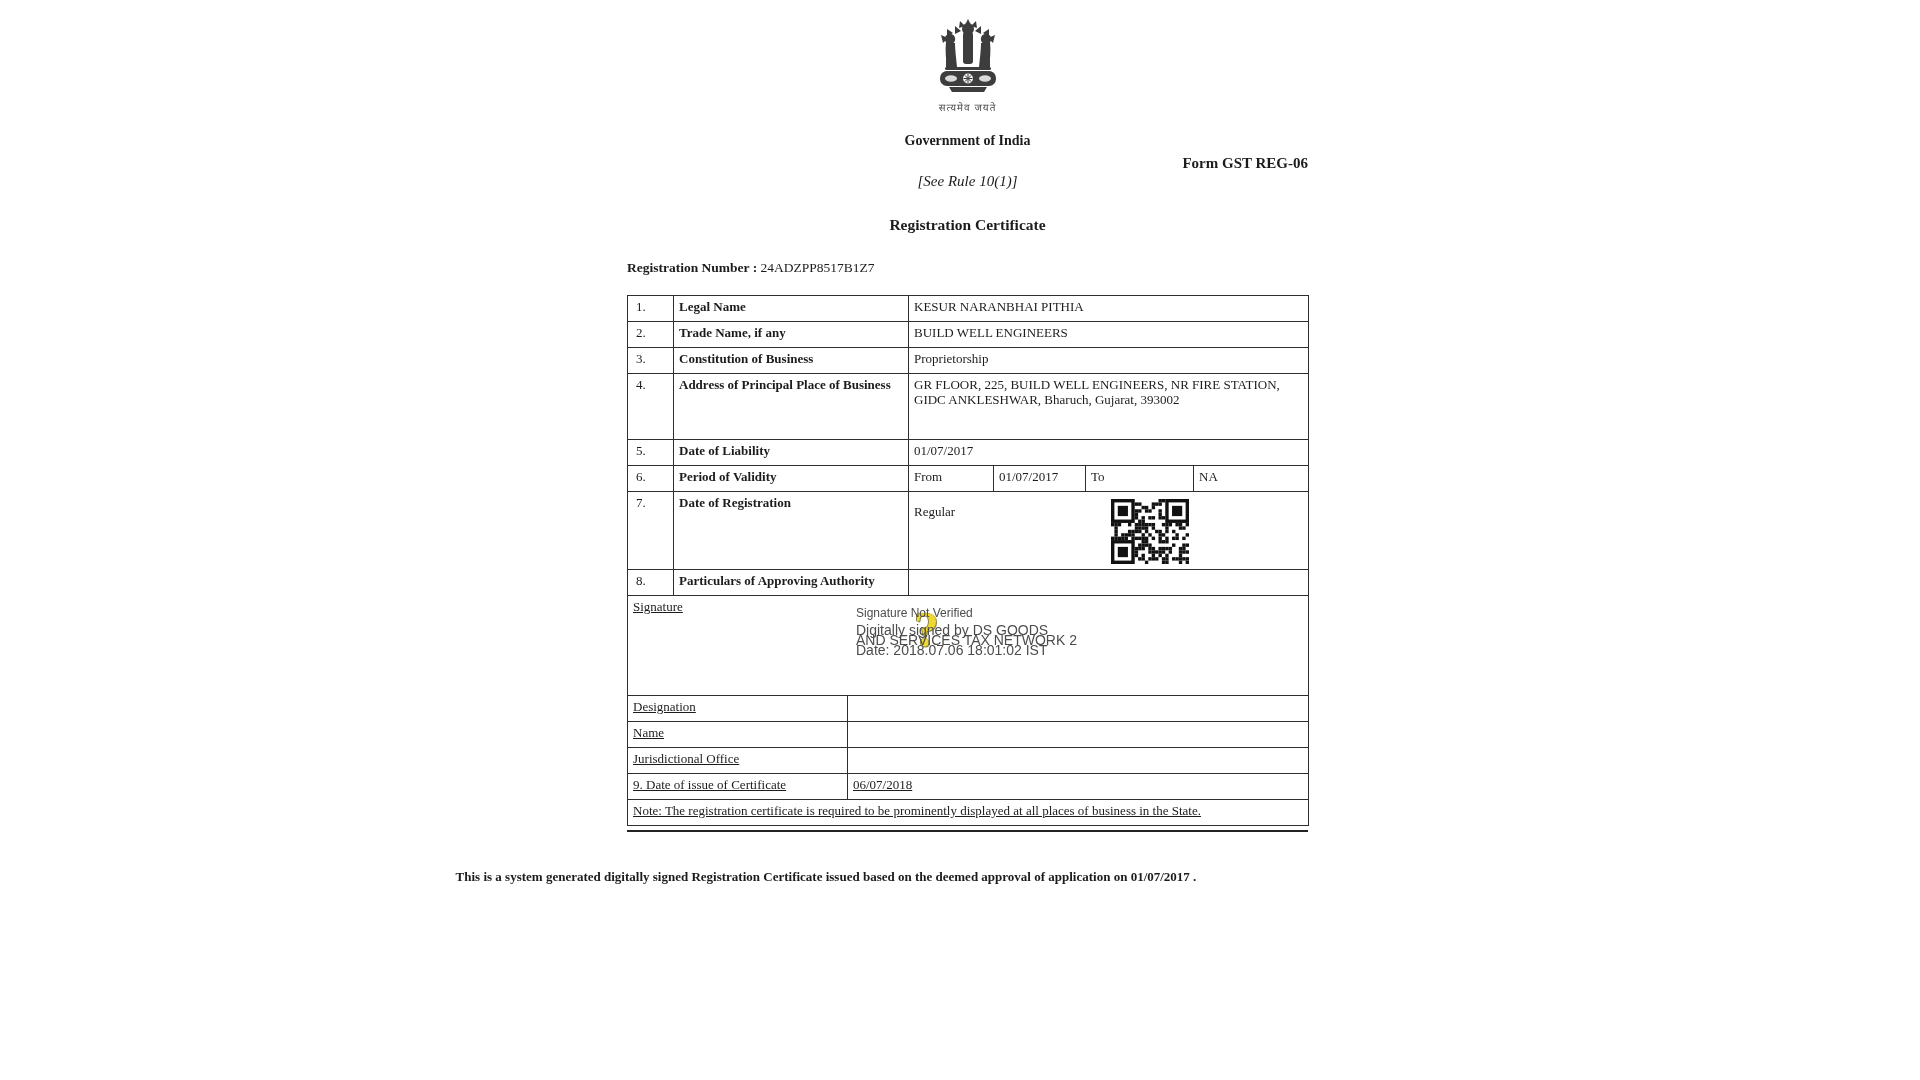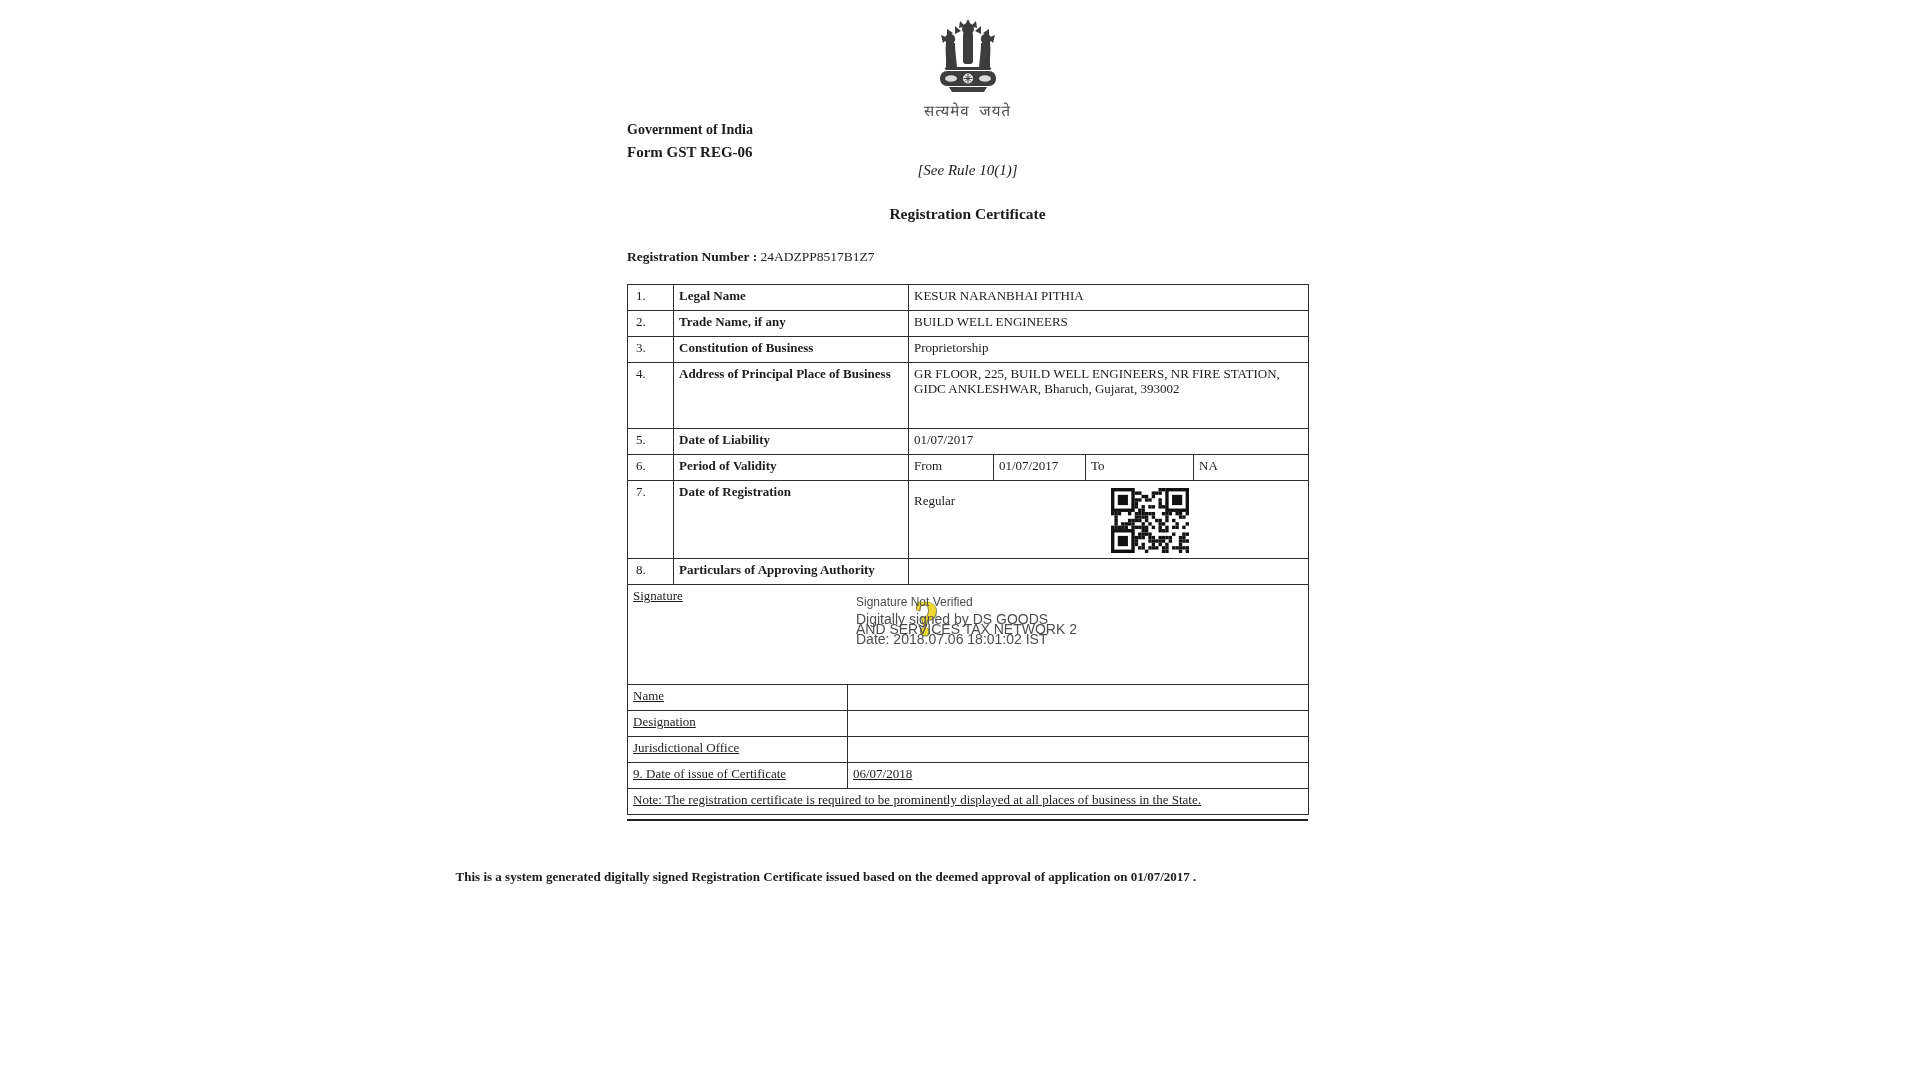--- a/index.html
+++ b/index.html
@@ -5,24 +5,24 @@
   * { margin:0; padding:0; box-sizing:border-box; }
   html,body { width:1920px; height:1080px; background:#ffffff; overflow:hidden; }
   body { font-family:"Liberation Serif","DejaVu Serif",serif; color:#1c1c1c;
          -webkit-font-smoothing:antialiased; }
 
   .doc { position:absolute; left:627px; top:0; width:681px; }
 
   
   .emblem-wrap { margin-top:17px; text-align:center; }
   .emblem-wrap svg { display:inline-block; }
-  .emblem-motto { font-size:15px; color:#4a4a4a; letter-spacing:1px; margin-top:1px;
-                  font-family:Liberation Mono, monospace; }
-  .h-govt  { margin-top:1px; font-weight:bold; font-size:14px; line-height:16px; }
-  .h-form  { margin-top:6px;  text-align:left; font-weight:bold; font-size:15px; line-height:17px; }
+  .emblem-motto { font-size:10px; color:#4a4a4a; letter-spacing:1px; margin-top:1px;
+                  font-family:Liberation Sans, sans-serif; }
+  .h-govt  { margin-top:19px; text-align:center; font-weight:bold; font-size:14px; line-height:16px; }
+  .h-form  { margin-top:6px;  text-align:right; font-weight:bold; font-size:15px; line-height:17px; }
   .h-rule  { margin-top:2px;  text-align:center; font-style:italic; font-size:15px; line-height:15px; }
   .h-title { margin-top:27px; text-align:center; font-weight:bold; font-size:15.5px; line-height:17px; }
 
   .regline { margin-top:27px; font-size:13.5px; line-height:16px; }
   .regline .lbl { font-weight:bold; }
 
   
   table { border-collapse:collapse; table-layout:fixed; width:681px; margin-top:19px; }
   table.lower { margin-top:-1px;text-decoration:underline; }
   td { border:1px solid #2e2e2e; font-size:13px; line-height:15px;
@@ -344,28 +344,28 @@
         <div class="stamp">
           <span class="qmark">?</span>
           <div class="st-status">Signature Not Verified</div>
           <div class="st-line">Digitally signed by DS GOODS</div>
           <div class="st-line">AND SERVICES TAX NETWORK 2</div>
           <div class="st-line">Date: 2018.07.06 18:01:02 IST</div>
         </div>
       </td>
     </tr>
     <tr class="r-sm">
+      <td>Designation</td>
+      <td></td>
+    </tr>
+    <tr class="r-sm">
       <td>Name</td>
       <td></td>
     </tr>
     <tr class="r-sm">
-      <td>Designation</td>
-      <td></td>
-    </tr>
-    <tr class="r-sm">
       <td>Jurisdictional Office</td>
       <td></td>
     </tr>
     <tr class="r-sm">
       <td>9. Date of issue of Certificate</td>
       <td>06/07/2018</td>
     </tr>
     <tr class="r-sm">
       <td colspan="2">Note: The registration certificate is required to be prominently displayed at all places of business in the State.</td>
     </tr>

